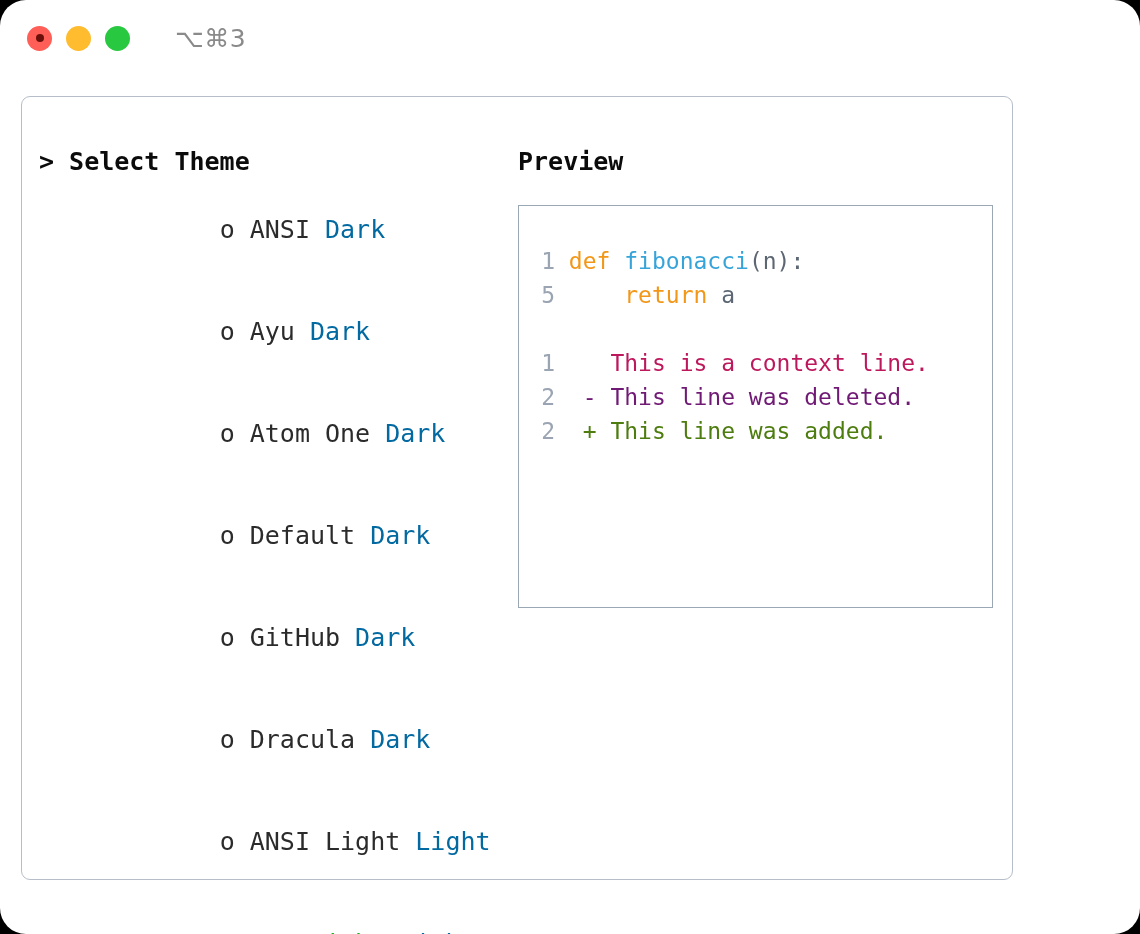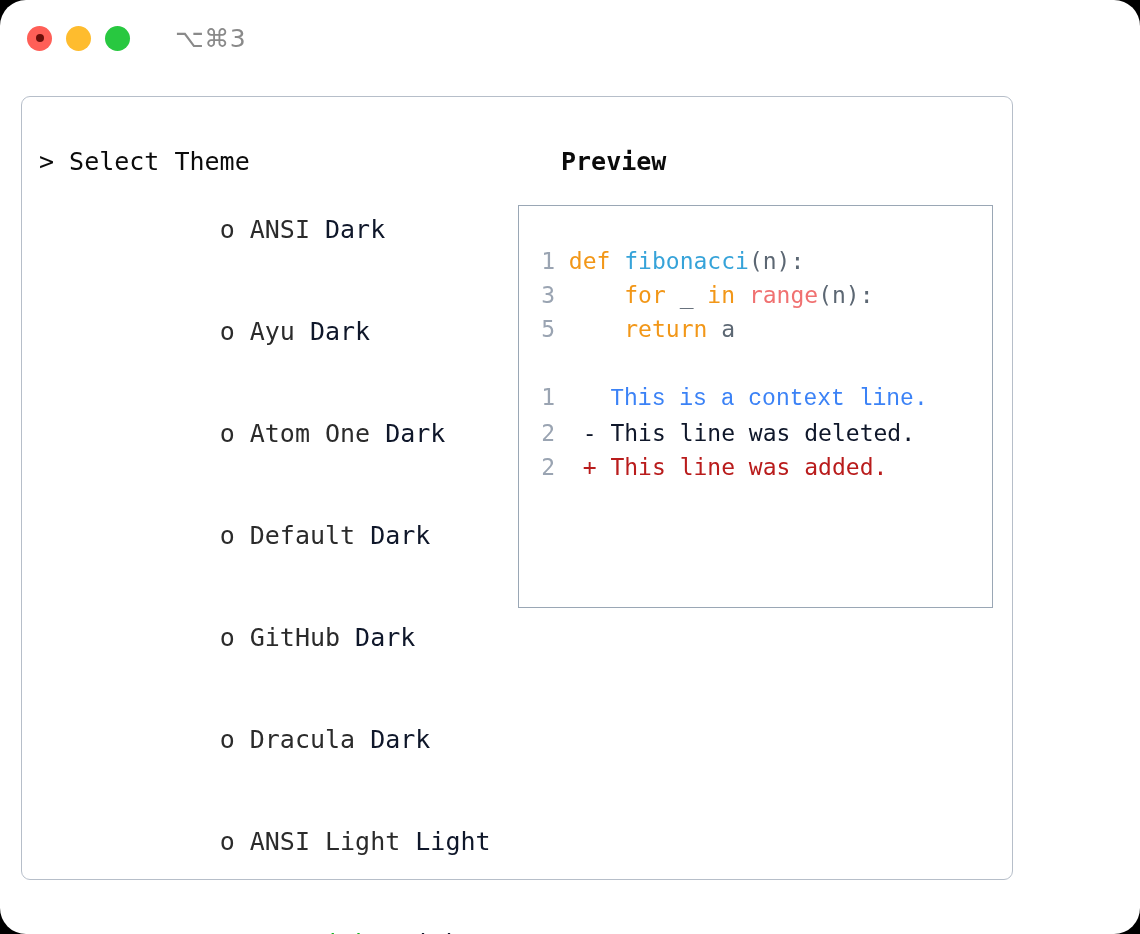--- a/index.html
+++ b/index.html
@@ -81,44 +81,43 @@
     display: flex;
     padding: 48px 0 0 0;
   }
   .col-left  { width: 465px; padding-left: 17px; }
   .col-right { flex: 1; padding-left: 14px; }
 
   
   .section-head {
     font-size: 25px;
     line-height: 34px;
-    font-weight: normal;
+    font-weight: bold;
     color: #0b0b0b;
     white-space: pre;
   }
   .theme-row {
     font-size: 25px;
     line-height: 34px;
     color: #2b2b2b;
     white-space: pre;
     display: block;
   }
   .marker { color: #2b2b2b; }
   .theme-row.selected .marker,
   .theme-row.selected .label { color: #12b21f; }
-  .variant { color: #0f172a; }
+  .variant { color: #0369a1; }
 
   
   .preview-title {
     font-size: 25px;
     line-height: 34px;
     font-weight: bold;
     color: #0b0b0b;
     white-space: pre;
-    margin-left: 43px;
   }
   .codebox {
     margin-top: 26px;
     width: 475px;
     height: 403px;
     border: 1.5px solid #9aa7b5;
     box-sizing: border-box;
     background: #ffffff;
     padding: 38px 0 0 14px;
   }
@@ -135,23 +134,23 @@
     text-align: right;
   }
   .blankline { height: 34px; }
 
   .kw   { color: #f29718; }
   .fn   { color: #36a3d9; }
   .num  { color: #a37acc; }
   .bi   { color: #f07171; }
   .pl   { color: #5c6773; }
 
-  .diff-ctx { color: #3b82f6; font-family: Liberation Mono, monospace; }
-  .diff-del { color: #0f172a; }
-  .diff-add { color: #b91c1c; }
+  .diff-ctx { color: #be185d; }
+  .diff-del { color: #701a75; }
+  .diff-add { color: #4d7c0f; }
 </style>
 </head>
 <body>
 
 <div class="window">
 
   <div class="titlebar">
     <div class="lights">
       <span class="light red">
         <span class="dot"></span>
@@ -199,21 +198,20 @@
       </div>
 
       <div class="col-right">
         <div class="preview-title">Preview</div>
 
         <div class="codebox">
 
           <div class="code-line"><span class="lineno">1</span> <span class="kw">def </span><span class="fn">fibonacci</span><span class="pl">(n):</span></div>
 
 
-          <div class="code-line"><span class="lineno">3</span> <span class="pl">    </span><span class="kw">for</span><span class="pl"> _ </span><span class="kw">in</span><span class="pl"> </span><span class="bi">range</span><span class="pl">(n):</span></div>
 
 
           <div class="code-line"><span class="lineno">5</span> <span class="pl">    </span><span class="kw">return</span><span class="pl"> a</span></div>
 
           <div class="blankline"></div>
 
           <div class="code-line"><span class="lineno">1</span> <span class="diff-ctx">   This is a context line.</span></div>
 
           <div class="code-line"><span class="lineno">2</span> <span class="diff-del"> - This line was deleted.</span></div>
 

